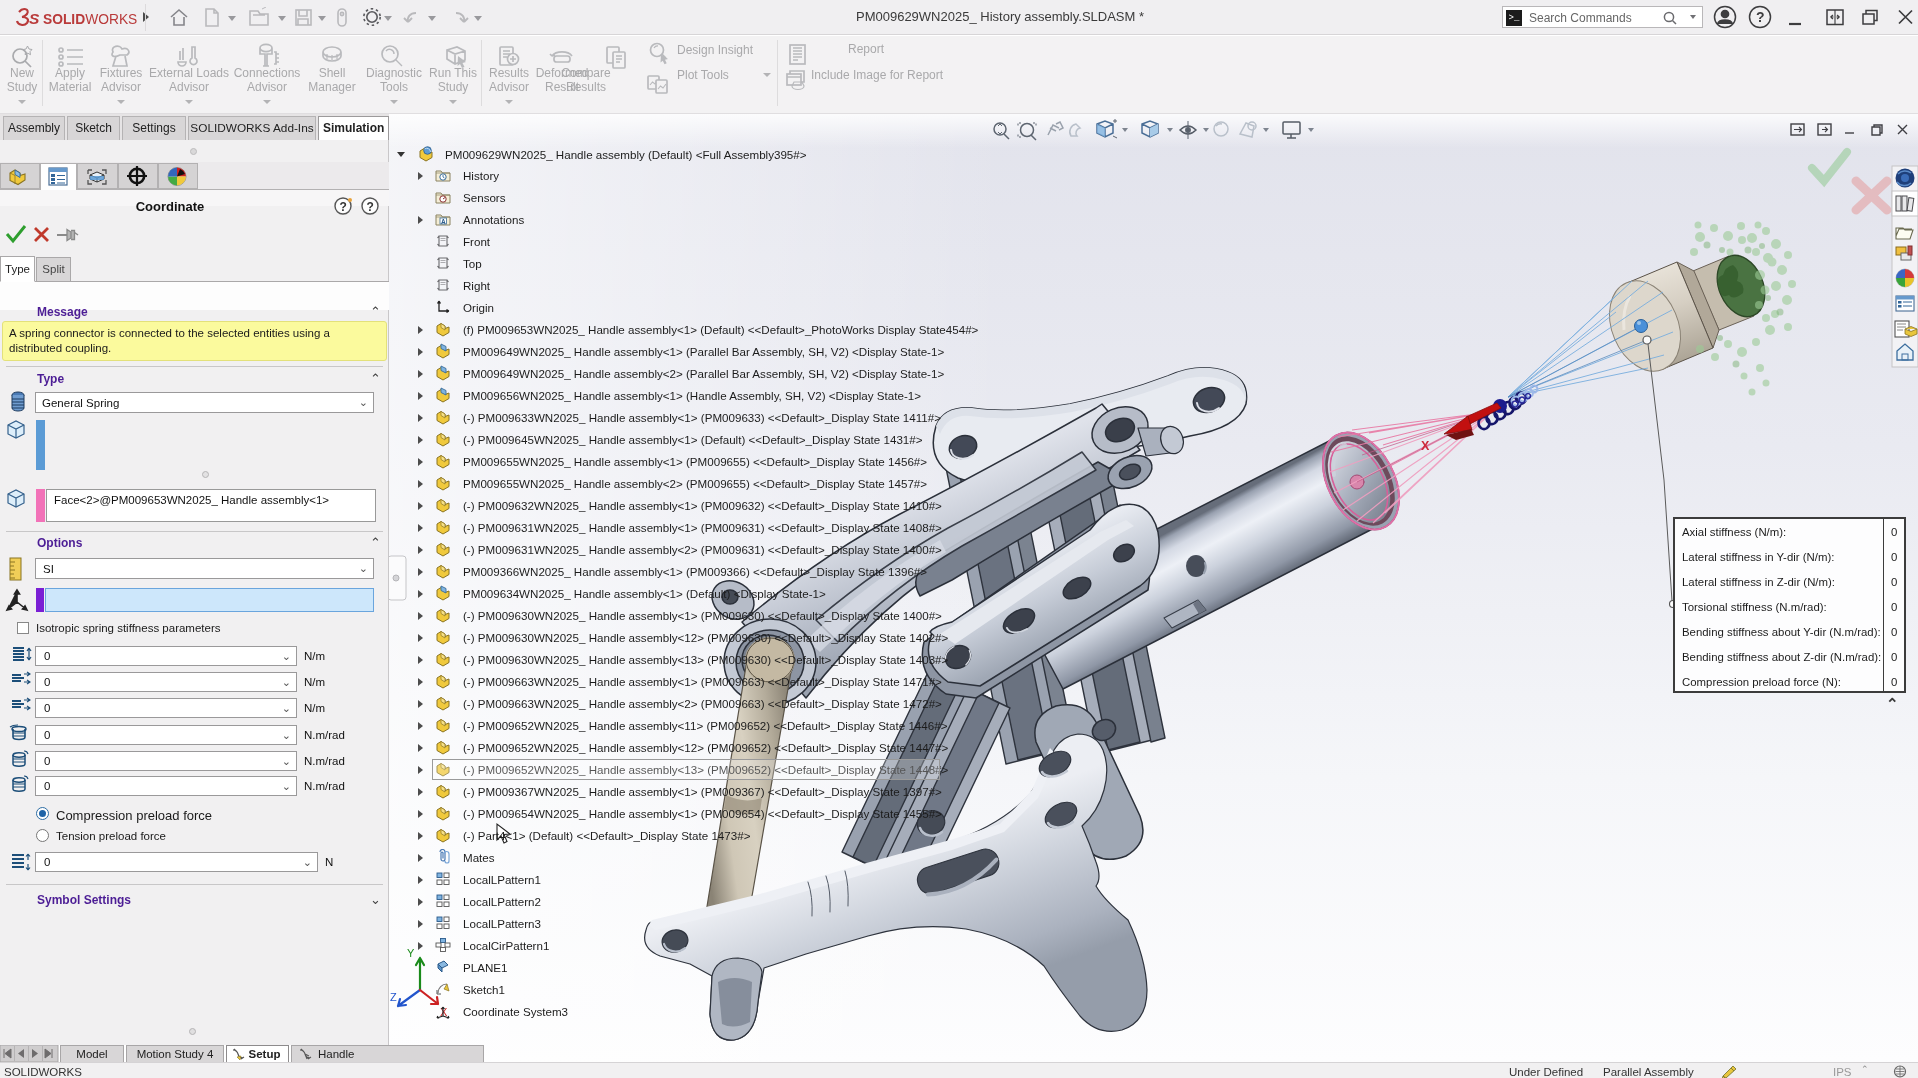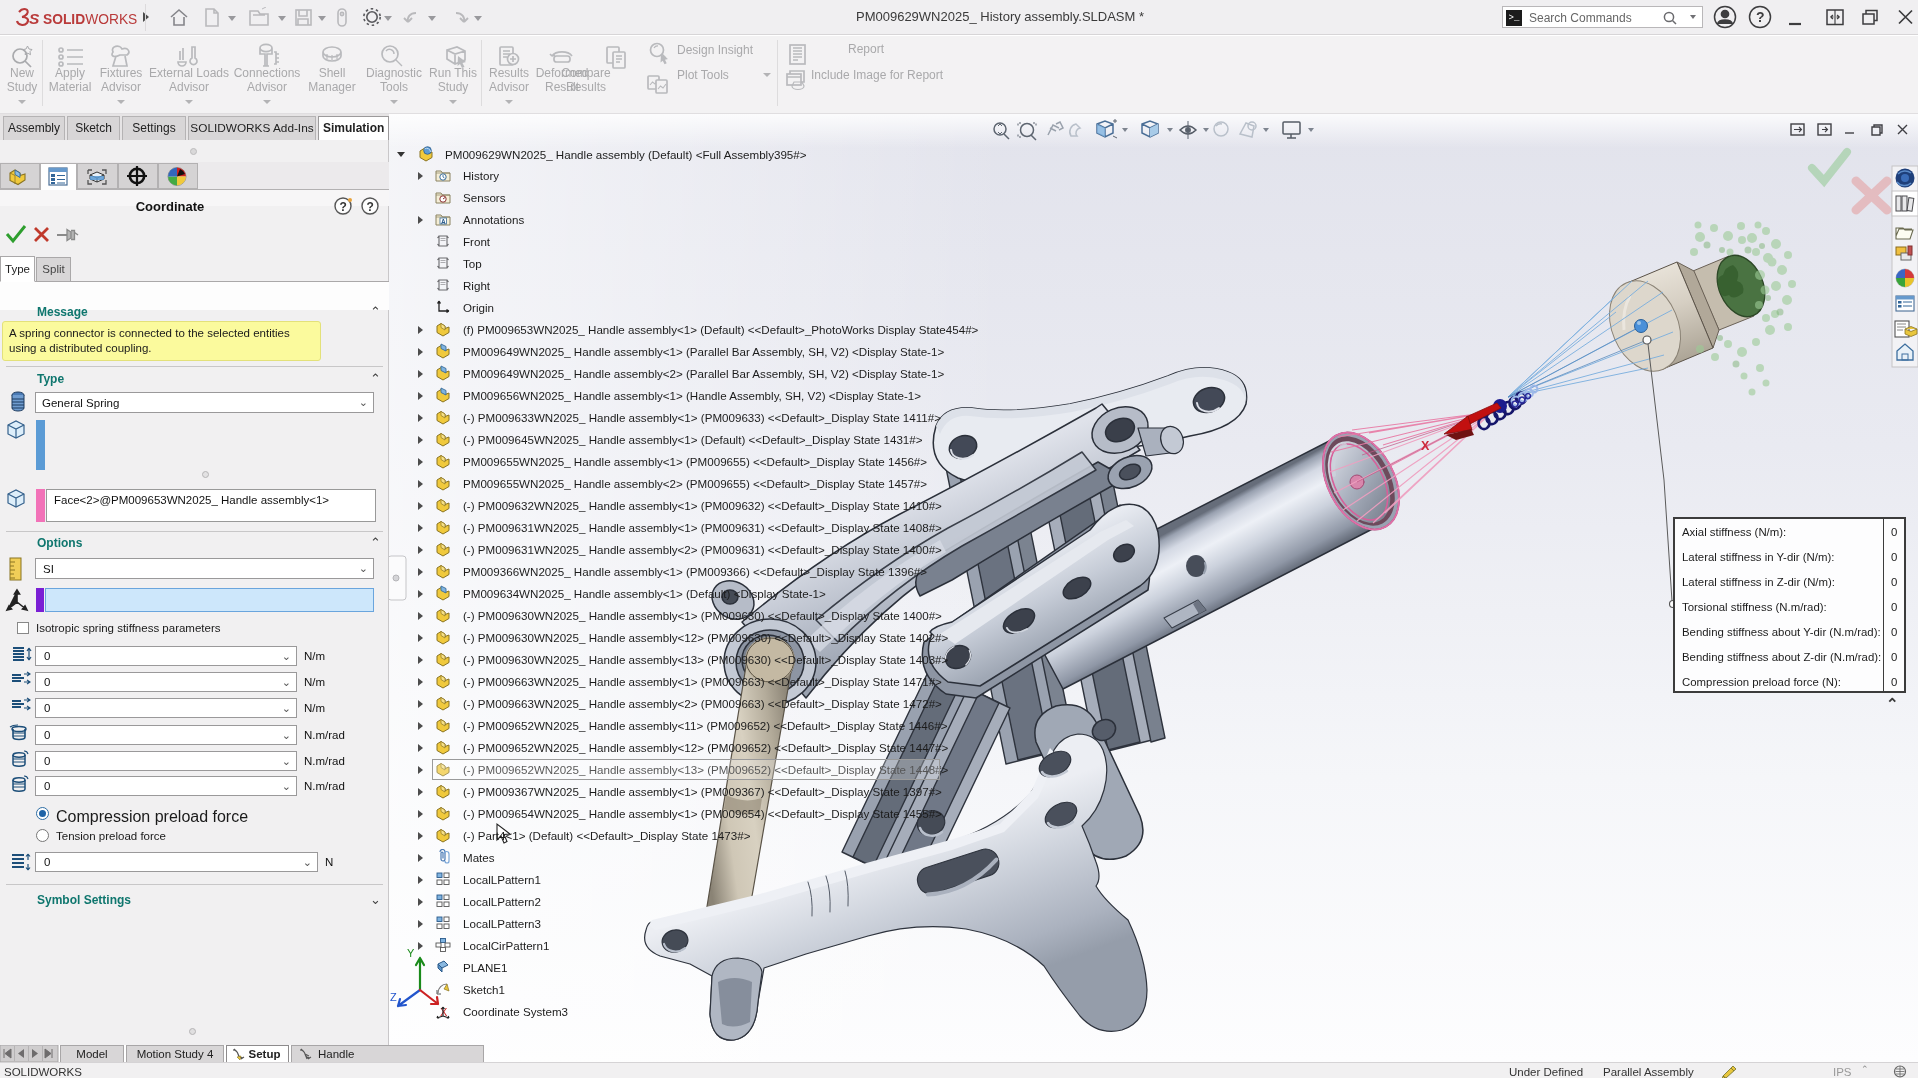--- a/index.html
+++ b/index.html
@@ -32,21 +32,21 @@
 .trow .tx{position:absolute;left:53px;top:4px;}
 .seltree{position:absolute;border:1px solid #9a9a9a;background:rgba(255,255,255,.25);}
 
 #ctable{left:1673px;top:517px;width:233px;height:176px;background:#fdfdfe;border:2px solid #3c3c3c;font-size:11.4px;color:#1c1c1c;}
 #ctable .crow{position:absolute;left:7px;}
 #ctable .cval{position:absolute;left:216px;}
 #ctable .vline{position:absolute;left:208px;top:0;width:1px;height:172px;background:#3c3c3c;}
 
 #lpanel{left:0;top:140px;width:389px;height:905px;background:#f1f0f1;border-right:1px solid #c9c7c9;}
 .ptab{position:absolute;top:23px;width:40px;height:26px;background:#d5d3d4;border:1px solid #b3b1b2;}
-.sechead{position:absolute;left:8px;font-size:12px;font-weight:bold;color:#0f766e;padding-left:29px;}
+.sechead{position:absolute;left:8px;font-size:12px;font-weight:bold;color:#4c1d95;padding-left:29px;}
 .chev{position:absolute;font-size:13px;color:#444;}
 .combo{position:absolute;background:#fff;border:1px solid #9a999a;font-size:11.5px;color:#111;}
 .combo .cv{position:absolute;right:5px;top:3px;font-size:11px;color:#555;}
 .unit{position:absolute;font-size:11.5px;color:#111;}
 .pico{position:absolute;}
 hr.psep{position:absolute;left:6px;width:377px;border:none;border-top:1px solid #c8c7c8;}
 
 #btabs{left:0;top:1045px;width:1918px;height:17px;}
 .btab{position:absolute;top:0;height:17px;background:#d8d6d7;border:1px solid #a8a6a7;border-bottom:none;font-size:11.5px;color:#222;line-height:16px;text-align:center;}
 #statusbar{left:0;top:1062px;width:1918px;height:16px;background:#f1f0f1;border-top:1px solid #d5d3d5;font-size:11.5px;color:#333;}
@@ -1020,21 +1020,21 @@
       <path d="M31 6 L44 19 M44 6 L31 19" fill="none" stroke="#c0392b" stroke-width="2.8"></path>
       <path d="M53 13 L63 13" stroke="#8a8a8a" stroke-width="2"></path>
         <path d="M63 7.5 L67 10 L67 16 L63 18.5 Z M67 8.5 L70.5 8.5 L70.5 17.5 L67 17.5" fill="#b5b5b5" stroke="#8a8a8a" stroke-width="1.3"></path>
         <path d="M70.5 10.5 L74 13" stroke="#8a8a8a" stroke-width="1.5"></path>
     </svg>
     <div class="abs" style="left:0;top:116px;width:35px;height:26px;background:#fff;border:1px solid #aaa8a9;border-bottom:1px solid #fff;font-size:11.5px;text-align:center;line-height:24px;color:#222;z-index:2">Type</div>
     <div class="abs" style="left:36px;top:117px;width:35px;height:25px;background:#d8d6d7;border:1px solid #aaa8a9;font-size:11.5px;text-align:center;line-height:23px;color:#444">Split</div>
     <div class="abs" style="left:0;top:141px;width:389px;height:29px;background:#fdfdfd;border-top:1px solid #aaa8a9"></div>
     <div class="sechead" style="top:165px">Message</div>
     <div class="chev" style="left:370px;top:164px">⌃</div>
-    <div class="abs" style="left:2px;top:181px;width:319px;height:40px;background:#fbfa9d;border:1px solid #e3e17a;border-radius:3px;font-size:11.5px;color:#1a1a1a;padding:4px 6px;line-height:14.5px">A spring connector is connected to the selected entities using a distributed coupling.</div>
+    <div class="abs" style="left:2px;top:181px;width:385px;height:40px;background:#fbfa9d;border:1px solid #e3e17a;border-radius:3px;font-size:11.5px;color:#1a1a1a;padding:4px 6px;line-height:14.5px">A spring connector is connected to the selected entities using a distributed coupling.</div>
     <hr class="psep" style="top:226px">
     <div class="sechead" style="top:232px">Type</div>
     <div class="chev" style="left:370px;top:231px">⌃</div>
     <svg class="pico" style="left:7px;top:251px" width="22" height="24">
         <ellipse cx="11" cy="4" rx="6" ry="3" fill="#4a7ab5" stroke="#1c3a5e"></ellipse>
         <path d="M5 4 L5 17 a6 3 0 0 0 12 0 L17 4" fill="#6f9cd0" stroke="#1c3a5e"></path>
         <path d="M5 8 h12 M5 11 h12 M5 14 h12 M5 17 h12" stroke="#1c3a5e" stroke-width="1"></path>
       </svg>
     <div class="combo" style="left:35px;top:252px;width:339px;height:21px">
         <span style="position:absolute;left:6px;top:3.5px">General Spring</span>
@@ -1129,21 +1129,21 @@
         <g transform="translate(0,131)">
             <ellipse cx="11" cy="4" rx="6" ry="2.2"></ellipse>
             <path d="M5 4 v9 a6 2.2 0 0 0 12 0 v-9" stroke-width="1.5"></path>
             <path d="M5 8 h12 M5 11 h12" stroke-width="1"></path>
             <path d="M16 0 a4 4 0 0 1 4 3" stroke-width="1.1"></path>
           </g>
       </g>
     </svg>
     <div class="abs" style="left:36px;top:667px;width:13px;height:13px;border-radius:50%;background:#fff;border:1px solid #2e6da4"></div>
     <div class="abs" style="left:39px;top:670px;width:7px;height:7px;border-radius:50%;background:#1f64a8"></div>
-    <div class="abs" style="left:56px;top:668px;font-size:16px;color:#1a1a1a">Compression preload force</div>
+    <div class="abs" style="left:56px;top:668px;font-size:13px;color:#1a1a1a">Compression preload force</div>
     <div class="abs" style="left:36px;top:689px;width:13px;height:13px;border-radius:50%;background:#fff;border:1px solid #777"></div>
     <div class="abs" style="left:56px;top:690px;font-size:11.5px;color:#1a1a1a">Tension preload force</div>
     <svg class="pico" style="left:8px;top:712px" width="24" height="22">
         <g stroke="#1c4e79" fill="none">
           <path d="M4 3 h12 M4 7 h12 M4 11 h12 M4 15 h12" stroke-width="2"></path>
           <path d="M20 2 v6 M20 2 l-2 2.5 M20 2 l2 2.5 M20 18 v-6 M20 18 l-2 -2.5 M20 18 l2 -2.5" stroke-width="1.2"></path>
         </g>
       </svg>
     <div class="combo" style="left:35px;top:712px;width:283px;height:20px">
         <span style="position:absolute;left:8px;top:3px">0</span>

